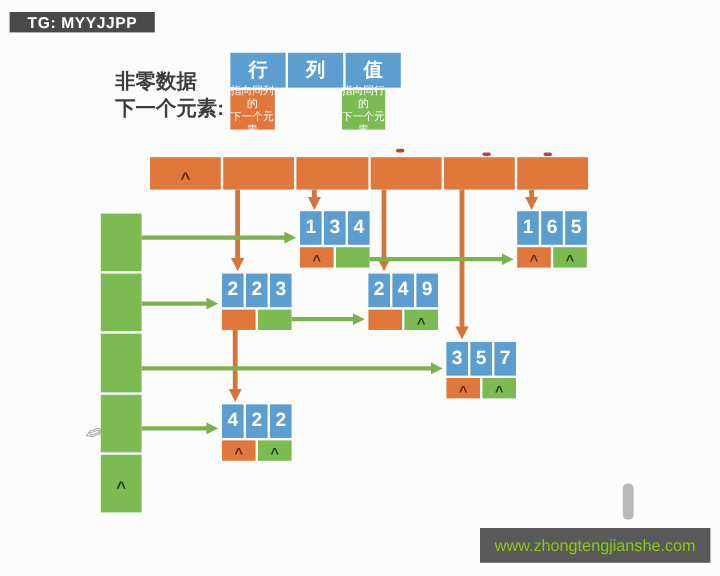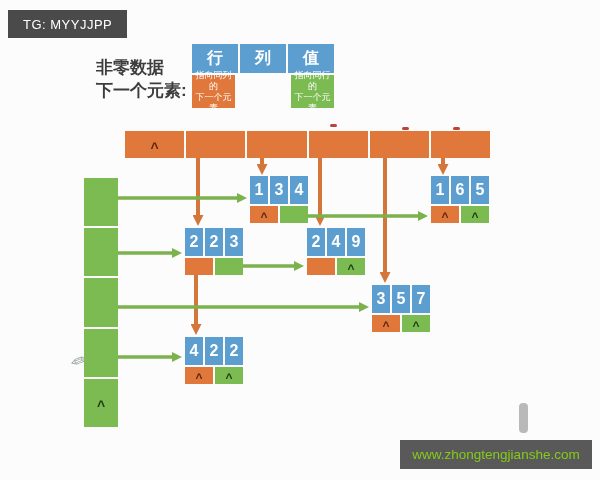--- a/index.html
+++ b/index.html
@@ -1,29 +1,29 @@
 <!DOCTYPE html>
 <html><head>
 <meta charset="utf-8">
 <style>
   html,body{margin:0;padding:0;}
   .canvas{position:relative;width:600px;height:480px;background:#fcfcfc;
           font-family:"Liberation Sans",sans-serif;overflow:hidden;}
 
-  .badge{position:absolute;left:8px;top:10px;height:28px;background:#4a4a4a;color:#fff;
-         font-weight:normal;font-size:13px;letter-spacing:.5px;display:flex;align-items:center;
+  .badge{position:absolute;left:8px;top:10px;height:17px;background:#4a4a4a;color:#fff;
+         font-weight:bold;font-size:13px;letter-spacing:.5px;display:flex;align-items:center;
          padding:0 15px;}
 
   .legend-label{position:absolute;left:96px;top:56px;font-size:17px;font-weight:bold;
                 color:#3d3d3d;line-height:23px;}
 
   .legend-blue-row{position:absolute;left:192px;top:44px;width:142px;height:29px;display:flex;gap:2px;}
   .lb{flex:1;background:#5b9ecf;color:#fff;font-weight:bold;font-size:16px;
       display:flex;align-items:center;justify-content:center;}
-  .legend-ptr-row{position:absolute;left:192px;top:75px;width:142px;height:33px;display:flex;gap:12px;}
+  .legend-ptr-row{position:absolute;left:192px;top:75px;width:129px;height:33px;display:flex;gap:12px;}
   .lp{flex:1;color:#fff;font-size:9px;line-height:11px;display:flex;flex-direction:column;
       align-items:center;justify-content:center;text-align:center;}
   .lp.o{background:#e0773b;} .lp.g{background:#7cbb52;margin-left:44px;}
 
   .col-header{position:absolute;left:125px;top:131px;width:365px;height:27px;display:flex;gap:2px;}
   .ch{flex:1;background:#e0773b;display:flex;align-items:center;justify-content:center;}
   .row-header{position:absolute;left:84px;top:178px;width:34px;height:249px;
               display:flex;flex-direction:column;gap:2px;}
   .rh{flex:1;background:#7cbb52;display:flex;align-items:center;justify-content:center;}
 

